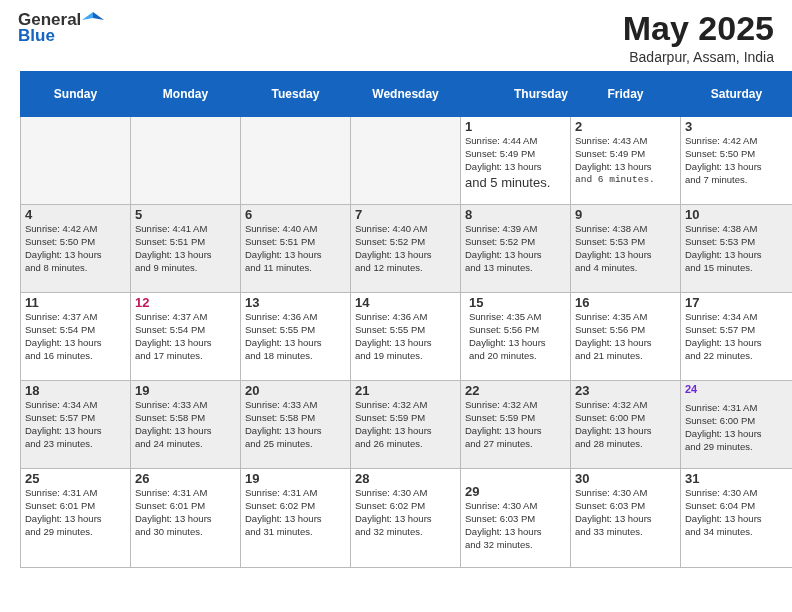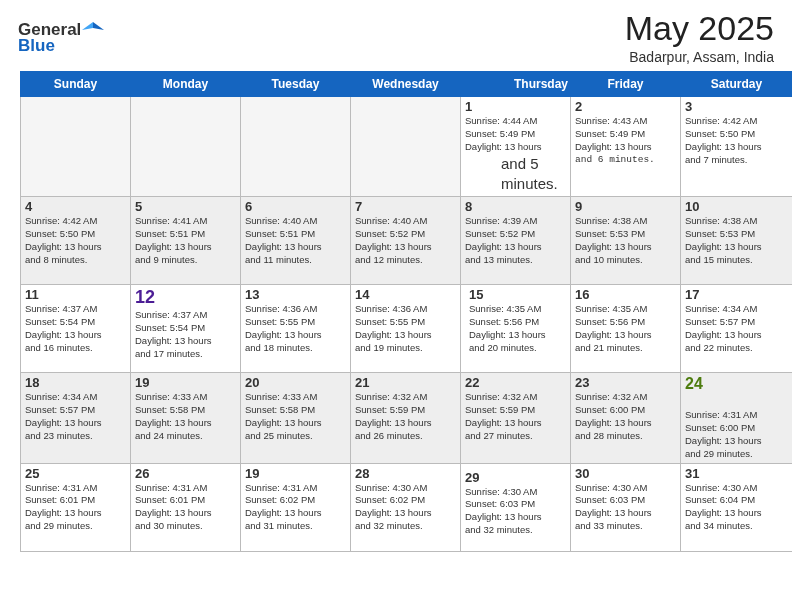--- a/index.html
+++ b/index.html
@@ -6,62 +6,62 @@
     body { width: 792px; height: 612px; font-family: Arial, sans-serif; background: #fff; overflow: hidden; }
     
     table { border-collapse: collapse; width: 772px; margin: 0 10px; }
     td, th { border: 1px solid #bbb; }
   </style>
 </head>
 <body>
 
 <div style="width:792px;height:612px;background:#fff;overflow:hidden;">
 
-  <div style="display:flex;justify-content:space-between;align-items:center;padding:10px 18px 6px 18px;">
+  <div style="display:flex;justify-content:space-between;align-items:flex-start;padding:10px 18px 6px 18px;">
     <div style="display:flex;flex-direction:column;align-items:flex-start;">
       <div style="display:flex;align-items:center;">
         <span style="font-size:17px;font-weight:bold;color:#333;font-family:Arial;">General</span>
         <svg width="22" height="20" viewBox="0 0 22 20" style="margin:0 1px;">
           <polygon points="11,2 22,10 11,8" fill="#1565c0"></polygon>
           <polygon points="11,2 0,10 11,8" fill="#42a5f5"></polygon>
         </svg>
       </div>
       <span style="font-size:17px;font-weight:bold;color:#1565c0;font-family:Arial;margin-top:-4px;">Blue</span>
     </div>
     <div style="text-align:right;">
-      <div style="font-size:34px;font-weight:normal;color:#222;line-height:1.1;">May 2025</div>
+      <div style="font-size:34px;font-weight:bold;color:#222;line-height:1.1;">May 2025</div>
       <div style="font-size:14px;color:#333;margin-top:2px;">Badarpur, Assam, India</div>
     </div>
   </div>
 
   <div style="padding:0 10px;">
     <table style="width:772px;border-collapse:collapse;table-layout:fixed;">
       <thead>
         <tr>
           <th style="background:#1565c0;color:white;text-align:center;padding:5px 2px;font-size:12px;font-weight:bold;border:1px solid #1565c0;width:110px;">Sunday</th>
           <th style="background:#1565c0;color:white;text-align:center;padding:5px 2px;font-size:12px;font-weight:bold;border:1px solid #1565c0;width:110px;">Monday</th>
           <th style="background:#1565c0;color:white;text-align:center;padding:5px 2px;font-size:12px;font-weight:bold;border:1px solid #1565c0;width:110px;">Tuesday</th>
           <th style="background:#1565c0;color:white;text-align:center;padding:5px 2px;font-size:12px;font-weight:bold;border:1px solid #1565c0;width:110px;">Wednesday</th>
           <th style="background:#1565c0;color:white;text-align:right;padding:5px 2px;font-size:12px;font-weight:bold;border:1px solid #1565c0;width:110px;">Thursday</th>
           <th style="background:#1565c0;color:white;text-align:center;padding:5px 2px;font-size:12px;font-weight:bold;border:1px solid #1565c0;width:110px;">Friday</th>
-          <th style="background:#1565c0;color:white;text-align:center;padding:5px 2px;font-size:12px;font-weight:bold;border:1px solid #1565c0;width:112px;">Saturday</th>
+          <th style="background:#1565c0;color:white;text-align:center;padding:15px 2px;font-size:12px;font-weight:bold;border:1px solid #1565c0;width:112px;">Saturday</th>
         </tr>
       </thead>
       <tbody id="calendar-body">
       <tr>
             <td style="border: 1px solid rgb(187, 187, 187); vertical-align: top; padding: 2px 4px; height: 88px; background: rgb(245, 245, 245); width: 110px;"></td>
             <td style="border: 1px solid rgb(187, 187, 187); vertical-align: top; padding: 2px 4px; height: 88px; background: rgb(245, 245, 245); width: 110px;"></td>
             <td style="border: 1px solid rgb(187, 187, 187); vertical-align: top; padding: 2px 4px; height: 88px; background: rgb(245, 245, 245); width: 110px;"></td>
             <td style="border: 1px solid rgb(187, 187, 187); vertical-align: top; padding: 2px 4px; height: 88px; background: rgb(245, 245, 245); width: 110px;"></td>
             <td style="border: 1px solid rgb(187, 187, 187); vertical-align: top; padding: 2px 4px; height: 88px; background: rgb(255, 255, 255); width: 110px;">
               <div style="font-size: 13px; font-weight: bold; color: rgb(51, 51, 51); margin-bottom: 1px; font-family: Arial;">1</div>
               <div style="font-size: 9.5px; color: rgb(51, 51, 51); line-height: 1.35; font-family: Arial;">Sunrise: 4:44 AM</div>
               <div style="font-size: 9.5px; color: rgb(51, 51, 51); line-height: 1.35; font-family: Arial;">Sunset: 5:49 PM</div>
               <div style="font-size: 9.5px; color: rgb(51, 51, 51); line-height: 1.35; font-family: Arial;">Daylight: 13 hours</div>
-              <div style="font-size: 15px; color: rgb(51, 51, 51); line-height: 1.35; font-family: Arial; margin-left: 36px;">and 5 minutes.</div>
+              <div style="font-size: 13px; color: rgb(51, 51, 51); line-height: 1.35; font-family: Arial;">and 5 minutes.</div>
             </td>
             <td style="border: 1px solid rgb(187, 187, 187); vertical-align: top; padding: 2px 4px; height: 88px; background: rgb(255, 255, 255); width: 110px;">
               <div style="font-size: 13px; font-weight: bold; color: rgb(51, 51, 51); margin-bottom: 1px; font-family: Arial;">2</div>
               <div style="font-size: 9.5px; color: rgb(51, 51, 51); line-height: 1.35; font-family: Arial;">Sunrise: 4:43 AM</div>
               <div style="font-size: 9.5px; color: rgb(51, 51, 51); line-height: 1.35; font-family: Arial;">Sunset: 5:49 PM</div>
               <div style="font-size: 9.5px; color: rgb(51, 51, 51); line-height: 1.35; font-family: Arial;">Daylight: 13 hours</div>
               <div style="font-size: 9.5px; color: rgb(51, 51, 51); line-height: 1.35; font-family: Liberation Mono, monospace;">and 6 minutes.</div>
             </td>
             <td style="border: 1px solid rgb(187, 187, 187); vertical-align: top; padding: 2px 4px; height: 88px; background: rgb(255, 255, 255); width: 110px;">
               <div style="font-size: 13px; font-weight: bold; color: rgb(51, 51, 51); margin-bottom: 1px; font-family: Arial;">3</div>
@@ -105,40 +105,40 @@
               <div style="font-size: 9.5px; color: rgb(51, 51, 51); line-height: 1.35; font-family: Arial;">Sunrise: 4:39 AM</div>
               <div style="font-size: 9.5px; color: rgb(51, 51, 51); line-height: 1.35; font-family: Arial;">Sunset: 5:52 PM</div>
               <div style="font-size: 9.5px; color: rgb(51, 51, 51); line-height: 1.35; font-family: Arial;">Daylight: 13 hours</div>
               <div style="font-size: 9.5px; color: rgb(51, 51, 51); line-height: 1.35; font-family: Arial;">and 13 minutes.</div>
             </td>
             <td style="border: 1px solid rgb(187, 187, 187); vertical-align: top; padding: 2px 4px; height: 88px; background: rgb(238, 238, 238); width: 110px;">
               <div style="font-size: 13px; font-weight: bold; color: rgb(51, 51, 51); margin-bottom: 1px; font-family: Arial;">9</div>
               <div style="font-size: 9.5px; color: rgb(51, 51, 51); line-height: 1.35; font-family: Arial;">Sunrise: 4:38 AM</div>
               <div style="font-size: 9.5px; color: rgb(51, 51, 51); line-height: 1.35; font-family: Arial;">Sunset: 5:53 PM</div>
               <div style="font-size: 9.5px; color: rgb(51, 51, 51); line-height: 1.35; font-family: Arial;">Daylight: 13 hours</div>
-              <div style="font-size: 9.5px; color: rgb(51, 51, 51); line-height: 1.35; font-family: Arial;">and 10 minutes.</div>
+              <div style="font-size: 9.5px; color: rgb(51, 51, 51); line-height: 1.35; font-family: Arial;">and 4 minutes.</div>
             </td>
             <td style="border: 1px solid rgb(187, 187, 187); vertical-align: top; padding: 2px 4px; height: 88px; background: rgb(238, 238, 238); width: 110px;">
               <div style="font-size: 13px; font-weight: bold; color: rgb(51, 51, 51); margin-bottom: 1px; font-family: Arial;">10</div>
               <div style="font-size: 9.5px; color: rgb(51, 51, 51); line-height: 1.35; font-family: Arial;">Sunrise: 4:38 AM</div>
               <div style="font-size: 9.5px; color: rgb(51, 51, 51); line-height: 1.35; font-family: Arial;">Sunset: 5:53 PM</div>
               <div style="font-size: 9.5px; color: rgb(51, 51, 51); line-height: 1.35; font-family: Arial;">Daylight: 13 hours</div>
               <div style="font-size: 9.5px; color: rgb(51, 51, 51); line-height: 1.35; font-family: Arial;">and 15 minutes.</div>
             </td>
           </tr>
           <tr>
             <td style="border: 1px solid rgb(187, 187, 187); vertical-align: top; padding: 2px 4px; height: 88px; background: rgb(255, 255, 255); width: 110px;">
               <div style="font-size: 13px; font-weight: bold; color: rgb(51, 51, 51); margin-bottom: 1px; font-family: Arial;">11</div>
               <div style="font-size: 9.5px; color: rgb(51, 51, 51); line-height: 1.35; font-family: Arial;">Sunrise: 4:37 AM</div>
               <div style="font-size: 9.5px; color: rgb(51, 51, 51); line-height: 1.35; font-family: Arial;">Sunset: 5:54 PM</div>
               <div style="font-size: 9.5px; color: rgb(51, 51, 51); line-height: 1.35; font-family: Arial;">Daylight: 13 hours</div>
               <div style="font-size: 9.5px; color: rgb(51, 51, 51); line-height: 1.35; font-family: Arial;">and 16 minutes.</div>
             </td>
             <td style="border: 1px solid rgb(187, 187, 187); vertical-align: top; padding: 2px 4px; height: 88px; background: rgb(255, 255, 255); width: 110px;">
-              <div style="font-size: 18px; font-weight: bold; color: #4c1d95; margin-bottom: 1px; font-family: Arial;">12</div>
+              <div style="font-size: 13px; font-weight: bold; color: #be185d; margin-bottom: 1px; font-family: Arial;">12</div>
               <div style="font-size: 9.5px; color: rgb(51, 51, 51); line-height: 1.35; font-family: Arial;">Sunrise: 4:37 AM</div>
               <div style="font-size: 9.5px; color: rgb(51, 51, 51); line-height: 1.35; font-family: Arial;">Sunset: 5:54 PM</div>
               <div style="font-size: 9.5px; color: rgb(51, 51, 51); line-height: 1.35; font-family: Arial;">Daylight: 13 hours</div>
               <div style="font-size: 9.5px; color: rgb(51, 51, 51); line-height: 1.35; font-family: Arial;">and 17 minutes.</div>
             </td>
             <td style="border: 1px solid rgb(187, 187, 187); vertical-align: top; padding: 2px 4px; height: 88px; background: rgb(255, 255, 255); width: 110px;">
               <div style="font-size: 13px; font-weight: bold; color: rgb(51, 51, 51); margin-bottom: 1px; font-family: Arial;">13</div>
               <div style="font-size: 9.5px; color: rgb(51, 51, 51); line-height: 1.35; font-family: Arial;">Sunrise: 4:36 AM</div>
               <div style="font-size: 9.5px; color: rgb(51, 51, 51); line-height: 1.35; font-family: Arial;">Sunset: 5:55 PM</div>
               <div style="font-size: 9.5px; color: rgb(51, 51, 51); line-height: 1.35; font-family: Arial;">Daylight: 13 hours</div>
@@ -210,21 +210,21 @@
               <div style="font-size: 9.5px; color: rgb(51, 51, 51); line-height: 1.35; font-family: Arial;">and 27 minutes.</div>
             </td>
             <td style="border: 1px solid rgb(187, 187, 187); vertical-align: top; padding: 2px 4px; height: 88px; background: rgb(238, 238, 238); width: 110px;">
               <div style="font-size: 13px; font-weight: bold; color: rgb(51, 51, 51); margin-bottom: 1px; font-family: Arial;">23</div>
               <div style="font-size: 9.5px; color: rgb(51, 51, 51); line-height: 1.35; font-family: Arial;">Sunrise: 4:32 AM</div>
               <div style="font-size: 9.5px; color: rgb(51, 51, 51); line-height: 1.35; font-family: Arial;">Sunset: 6:00 PM</div>
               <div style="font-size: 9.5px; color: rgb(51, 51, 51); line-height: 1.35; font-family: Arial;">Daylight: 13 hours</div>
               <div style="font-size: 9.5px; color: rgb(51, 51, 51); line-height: 1.35; font-family: Arial;">and 28 minutes.</div>
             </td>
             <td style="border: 1px solid rgb(187, 187, 187); vertical-align: top; padding: 2px 4px; height: 88px; background: rgb(238, 238, 238); width: 110px;">
-              <div style="font-size: 16px; font-weight: bold; color: #4d7c0f; margin-bottom: 16px; font-family: Arial;">24</div>
+              <div style="font-size: 11px; font-weight: bold; color: #6d28d9; margin-bottom: 7px; font-family: Arial;">24</div>
               <div style="font-size: 9.5px; color: rgb(51, 51, 51); line-height: 1.35; font-family: Arial;">Sunrise: 4:31 AM</div>
               <div style="font-size: 9.5px; color: rgb(51, 51, 51); line-height: 1.35; font-family: Arial;">Sunset: 6:00 PM</div>
               <div style="font-size: 9.5px; color: rgb(51, 51, 51); line-height: 1.35; font-family: Arial;">Daylight: 13 hours</div>
               <div style="font-size: 9.5px; color: rgb(51, 51, 51); line-height: 1.35; font-family: Arial;">and 29 minutes.</div>
             </td>
           </tr>
           <tr>
             <td style="border: 1px solid rgb(187, 187, 187); vertical-align: top; padding: 2px 4px; height: 88px; background: rgb(255, 255, 255); width: 110px;">
               <div style="font-size: 13px; font-weight: bold; color: rgb(51, 51, 51); margin-bottom: 1px; font-family: Arial;">25</div>
               <div style="font-size: 9.5px; color: rgb(51, 51, 51); line-height: 1.35; font-family: Arial;">Sunrise: 4:31 AM</div>
@@ -246,21 +246,21 @@
               <div style="font-size: 9.5px; color: rgb(51, 51, 51); line-height: 1.35; font-family: Arial;">Daylight: 13 hours</div>
               <div style="font-size: 9.5px; color: rgb(51, 51, 51); line-height: 1.35; font-family: Arial;">and 31 minutes.</div>
             </td>
             <td style="border: 1px solid rgb(187, 187, 187); vertical-align: top; padding: 2px 4px; height: 88px; background: rgb(255, 255, 255); width: 110px;">
               <div style="font-size: 13px; font-weight: bold; color: rgb(51, 51, 51); margin-bottom: 1px; font-family: Arial;">28</div>
               <div style="font-size: 9.5px; color: rgb(51, 51, 51); line-height: 1.35; font-family: Arial;">Sunrise: 4:30 AM</div>
               <div style="font-size: 9.5px; color: rgb(51, 51, 51); line-height: 1.35; font-family: Arial;">Sunset: 6:02 PM</div>
               <div style="font-size: 9.5px; color: rgb(51, 51, 51); line-height: 1.35; font-family: Arial;">Daylight: 13 hours</div>
               <div style="font-size: 9.5px; color: rgb(51, 51, 51); line-height: 1.35; font-family: Arial;">and 32 minutes.</div>
             </td>
-            <td style="border: 1px solid rgb(187, 187, 187); vertical-align: top; padding: 6px 4px; height: 88px; background: rgb(255, 255, 255); width: 110px; margin-top: 44px;">
+            <td style="border: 1px solid rgb(187, 187, 187); vertical-align: top; padding: 15px 4px; height: 88px; background: rgb(255, 255, 255); width: 110px; margin-top: 44px;">
               <div style="font-size: 13px; font-weight: bold; color: rgb(51, 51, 51); margin-bottom: 1px; font-family: Arial;">29</div>
               <div style="font-size: 9.5px; color: rgb(51, 51, 51); line-height: 1.35; font-family: Arial;">Sunrise: 4:30 AM</div>
               <div style="font-size: 9.5px; color: rgb(51, 51, 51); line-height: 1.35; font-family: Arial;">Sunset: 6:03 PM</div>
               <div style="font-size: 9.5px; color: rgb(51, 51, 51); line-height: 1.35; font-family: Arial;">Daylight: 13 hours</div>
               <div style="font-size: 9.5px; color: rgb(51, 51, 51); line-height: 1.35; font-family: Arial;">and 32 minutes.</div>
             </td>
             <td style="border: 1px solid rgb(187, 187, 187); vertical-align: top; padding: 2px 4px; height: 88px; background: rgb(255, 255, 255); width: 110px;">
               <div style="font-size: 13px; font-weight: bold; color: rgb(51, 51, 51); margin-bottom: 1px; font-family: Arial;">30</div>
               <div style="font-size: 9.5px; color: rgb(51, 51, 51); line-height: 1.35; font-family: Arial;">Sunrise: 4:30 AM</div>
               <div style="font-size: 9.5px; color: rgb(51, 51, 51); line-height: 1.35; font-family: Arial;">Sunset: 6:03 PM</div>

